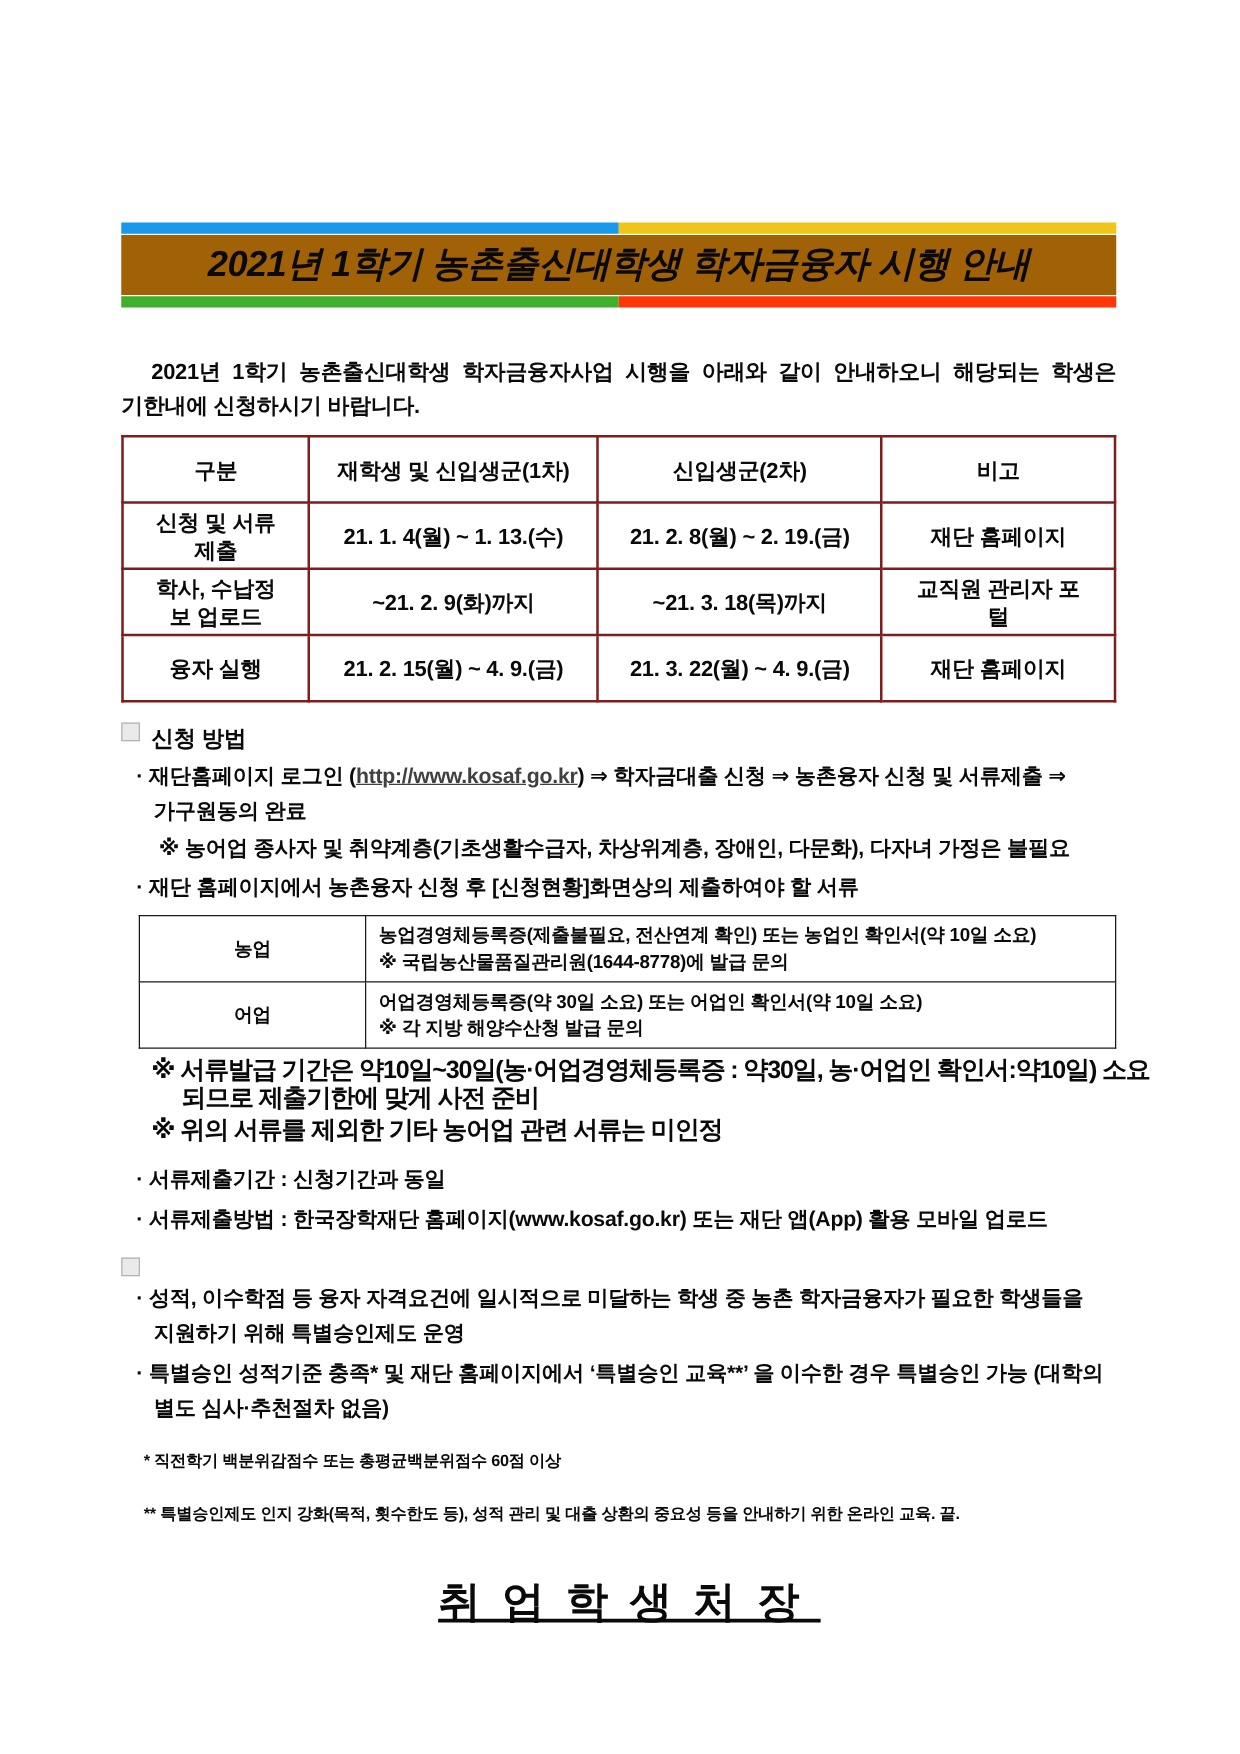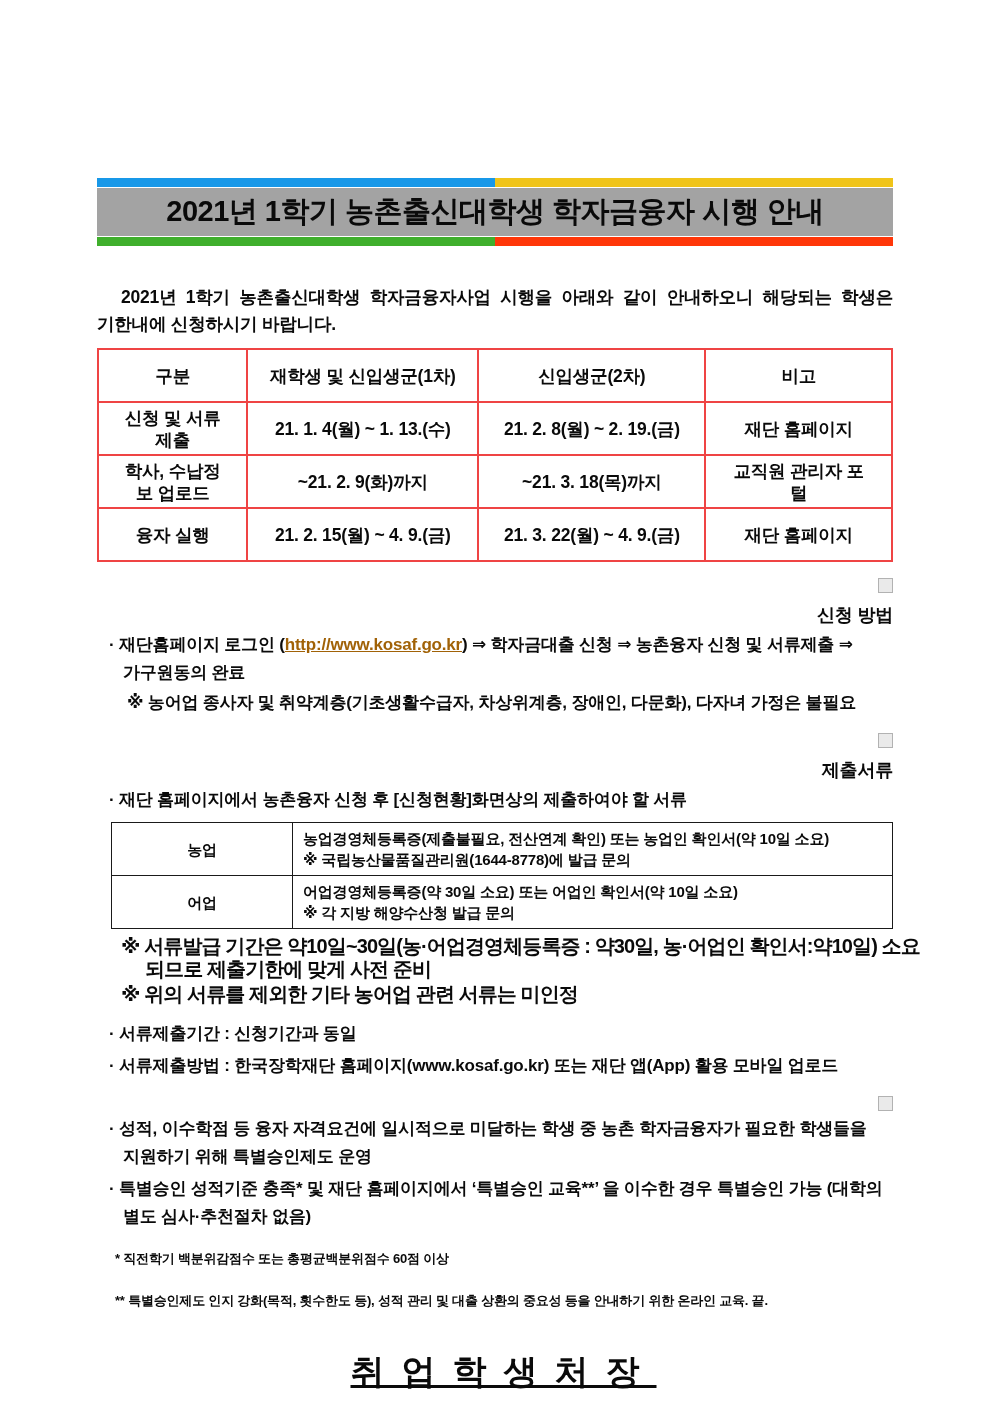--- a/index.html
+++ b/index.html
@@ -12,32 +12,32 @@
   .bar{display:flex;height:9px;width:100%;}
   .bar .seg{flex:1 1 50%;}
   .band{background:#ececec;height:48px;display:flex;align-items:center;justify-content:center;margin:1px 0;}
   .band h1{margin:0;font-size:29px;letter-spacing:-0.5px;white-space:nowrap;}
 
   
   .intro{margin:38px 0 0 0;font-size:17.5px;line-height:27px;text-align:justify;text-indent:24px;word-break:keep-all;}
 
   
   table.schedule{width:100%;border-collapse:collapse;margin-top:10px;table-layout:fixed;}
-  table.schedule th,table.schedule td{border:2px solid #ef4444;text-align:center;vertical-align:middle;
+  table.schedule th,table.schedule td{border:2px solid #7f1d1d;text-align:center;vertical-align:middle;
         font-size:17.5px;font-weight:700;height:47px;padding:2px 21px;line-height:22px;}
   col.c1{width:18.8%}col.c2{width:29.1%}col.c3{width:28.6%}col.c4{width:23.5%}
 
   
-  .sec-head{display:flex;align-items:flex-end;gap:9px;font-size:18px;margin-top:16px;line-height:26px;flex-direction:column;}
+  .sec-head{display:flex;align-items:flex-start;gap:9px;font-size:18px;margin-top:16px;line-height:26px;}
   .checkbox{width:13px;height:13px;background:#eaeaea;border:1.5px solid #b2b2b2;flex:0 0 auto;display:inline-block;}
   .line{font-size:17px;line-height:28px;word-break:keep-all;}
   .bullet{padding-left:26px;text-indent:-14px;margin-top:3px;}
   .ref{padding-left:52px;text-indent:-22px;margin-top:2px;}
   .marker{display:inline;}
-  a.doc-link{color:#a16207;text-decoration:underline;cursor:pointer;}
+  a.doc-link{color:#404040;text-decoration:underline;cursor:pointer;}
 
   
   table.docs{border-collapse:collapse;margin:8px 0 0 14px;width:782px;table-layout:fixed;}
   table.docs td{border:1.5px solid #1a1a1a;font-size:15px;font-weight:700;padding:5px 10px;vertical-align:middle;line-height:21px;}
   table.docs td.cat{width:160px;text-align:center;}
   .doc-line{word-break:keep-all;}
 
   
   .note{margin-left:14px;width:782px;font-size:20px;line-height:23px;letter-spacing:-0.9px;
         padding-left:34px;text-indent:-24px;word-break:break-all;margin-top:6px;}
@@ -57,21 +57,21 @@
 <body>
 
 <div class="page">
   <div class="content">
 
     <header>
       <div class="bar">
         <span class="seg" style="background: rgb(24, 152, 232);"></span>
         <span class="seg" style="background: rgb(240, 196, 25);"></span>
       </div>
-      <div class="band" style="background: #a3a3a3;">
+      <div class="band" style="background: #a16207; font-style: italic;">
         <h1>2021년 1학기 농촌출신대학생 학자금융자 시행 안내</h1>
       </div>
       <div class="bar">
         <span class="seg" style="background: rgb(63, 175, 44);"></span>
         <span class="seg" style="background: rgb(255, 54, 8);"></span>
       </div>
     </header>
 
     <p class="intro">2021년 1학기 농촌출신대학생 학자금융자사업 시행을 아래와 같이 안내하오니 해당되는 학생은 기한내에 신청하시기 바랍니다.</p>
 
@@ -121,24 +121,20 @@
         <span class="marker">·</span>
         <span>재단홈페이지 로그인 (</span><a class="doc-link">http://www.kosaf.go.kr</a><span>) ⇒ 학자금대출 신청 ⇒ 농촌융자 신청 및 서류제출 ⇒ 가구원동의 완료</span>
       </div>
       <div class="line ref">
         <span class="marker">※</span>
         <span>농어업 종사자 및 취약계층(기초생활수급자, 차상위계층, 장애인, 다문화), 다자녀 가정은 불필요</span>
       </div>
     </section>
 
     <section>
-      <div class="sec-head">
-        <span class="checkbox"></span>
-        <span>제출서류</span>
-      </div>
       <div class="line bullet">
         <span class="marker">·</span>
         <span>재단 홈페이지에서 농촌융자 신청 후 [신청현황]화면상의 제출하여야 할 서류</span>
       </div>
 
       <table class="docs">
         <tbody>
           <tr>
             <td class="cat">농업</td>
             <td>

